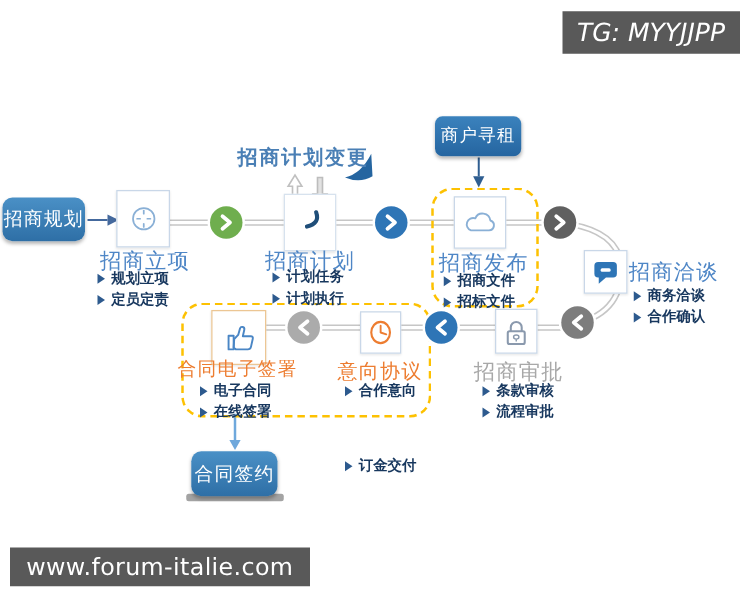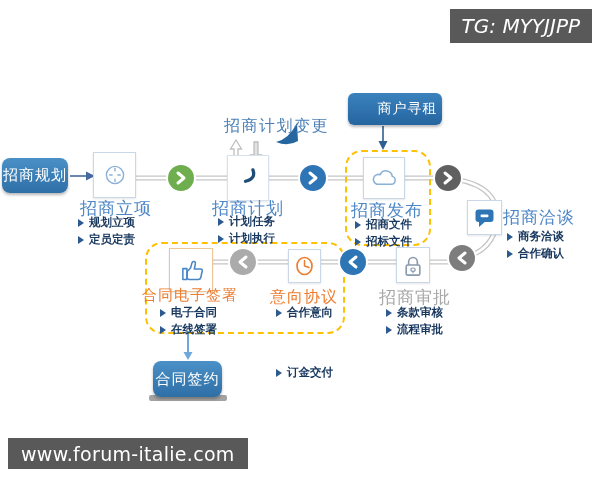--- a/index.html
+++ b/index.html
@@ -12,21 +12,21 @@
   .badge{background:#595959;color:#fff;display:flex;align-items:center;justify-content:center;z-index:6;}
   #tg-badge{right:8px;top:9px;height:34px;padding:0 12px;font-size:20px;font-style:italic;}
   #watermark{left:8px;top:438px;height:31px;padding:0 13px;font-size:19px;letter-spacing:.3px;}
   
   .pill{
     background:linear-gradient(180deg,#4a90c6 0%,#2e6fa6 100%);
     border-radius:8px;color:#fff;display:flex;align-items:center;justify-content:center;
     box-shadow:0 2px 3px rgba(0,0,0,.28);z-index:4;letter-spacing:1px;
   }
   #start-box{left:2px;top:158px;width:66px;height:35px;font-size:15px;}
-  #merchant-box{left:348px;top:93px;width:69px;height:32px;font-size:14px;border-radius:6px;background:linear-gradient(180deg,#3b82bd,#2565a0);padding-left:25px;}
+  #merchant-box{left:348px;top:93px;width:69px;height:32px;font-size:14px;border-radius:6px;background:linear-gradient(180deg,#3b82bd,#2565a0);}
   #contract-box{left:153px;top:361px;width:69px;height:36px;font-size:15px;}
   #contract-shadow{left:149px;top:395px;width:78px;height:6px;background:#a3a3a3;border-radius:2px;z-index:3;filter:blur(.4px);}
   
   .icon-box{background:#fff;border:1px solid #c9d7e8;box-shadow:0 1px 2px rgba(0,0,0,.10);
     display:flex;align-items:center;justify-content:center;z-index:2;}
   
   .chev{width:26px;height:26px;border-radius:50%;display:flex;align-items:center;justify-content:center;
     z-index:3;box-shadow:0 0 0 2px #fff;}
   .chev-green{background:#6fae4e;}
   .chev-blue{background:#2e75b6;}
@@ -40,21 +40,21 @@
   .title-orange{color:#ed7d31;font-weight:normal;}
   
   .bullets{display:flex;flex-direction:column;gap:3px;z-index:2;}
   .bullet{display:flex;align-items:center;font-size:11.5px;font-weight:bold;color:#17375e;white-space:nowrap;line-height:1.2;}
   .tri{width:0;height:0;border-left:6px solid #2d5a8e;border-top:4px solid transparent;border-bottom:4px solid transparent;margin-right:5px;flex:0 0 auto;}
   
   .dashed{border:2px dashed #fdc101;border-radius:17px;z-index:1;}
   #dashed-publish{left:345px;top:150px;width:82px;height:92px;}
   #dashed-sign{left:145px;top:242px;width:196px;height:88px;}
   
-  #plan-change-label{left:190px;top:116px;font-size:16px;font-weight:normal;color:#4a7fb5;letter-spacing:1.5px;z-index:2;white-space:nowrap;margin-left:34px;}
+  #plan-change-label{left:190px;top:116px;font-size:16px;font-weight:bold;color:#4a7fb5;letter-spacing:1.5px;z-index:2;white-space:nowrap;}
   #connector-layer{left:0;top:0;z-index:0;}
 </style>
 </head>
 <body>
 
 <svg id="connector-layer" class="abs" width="600" height="480">
 
   <g stroke="#c6c6c6" stroke-width="5" fill="none">
     <path d="M133,178 H448"></path>
     <path d="M205,262 H460"></path>

